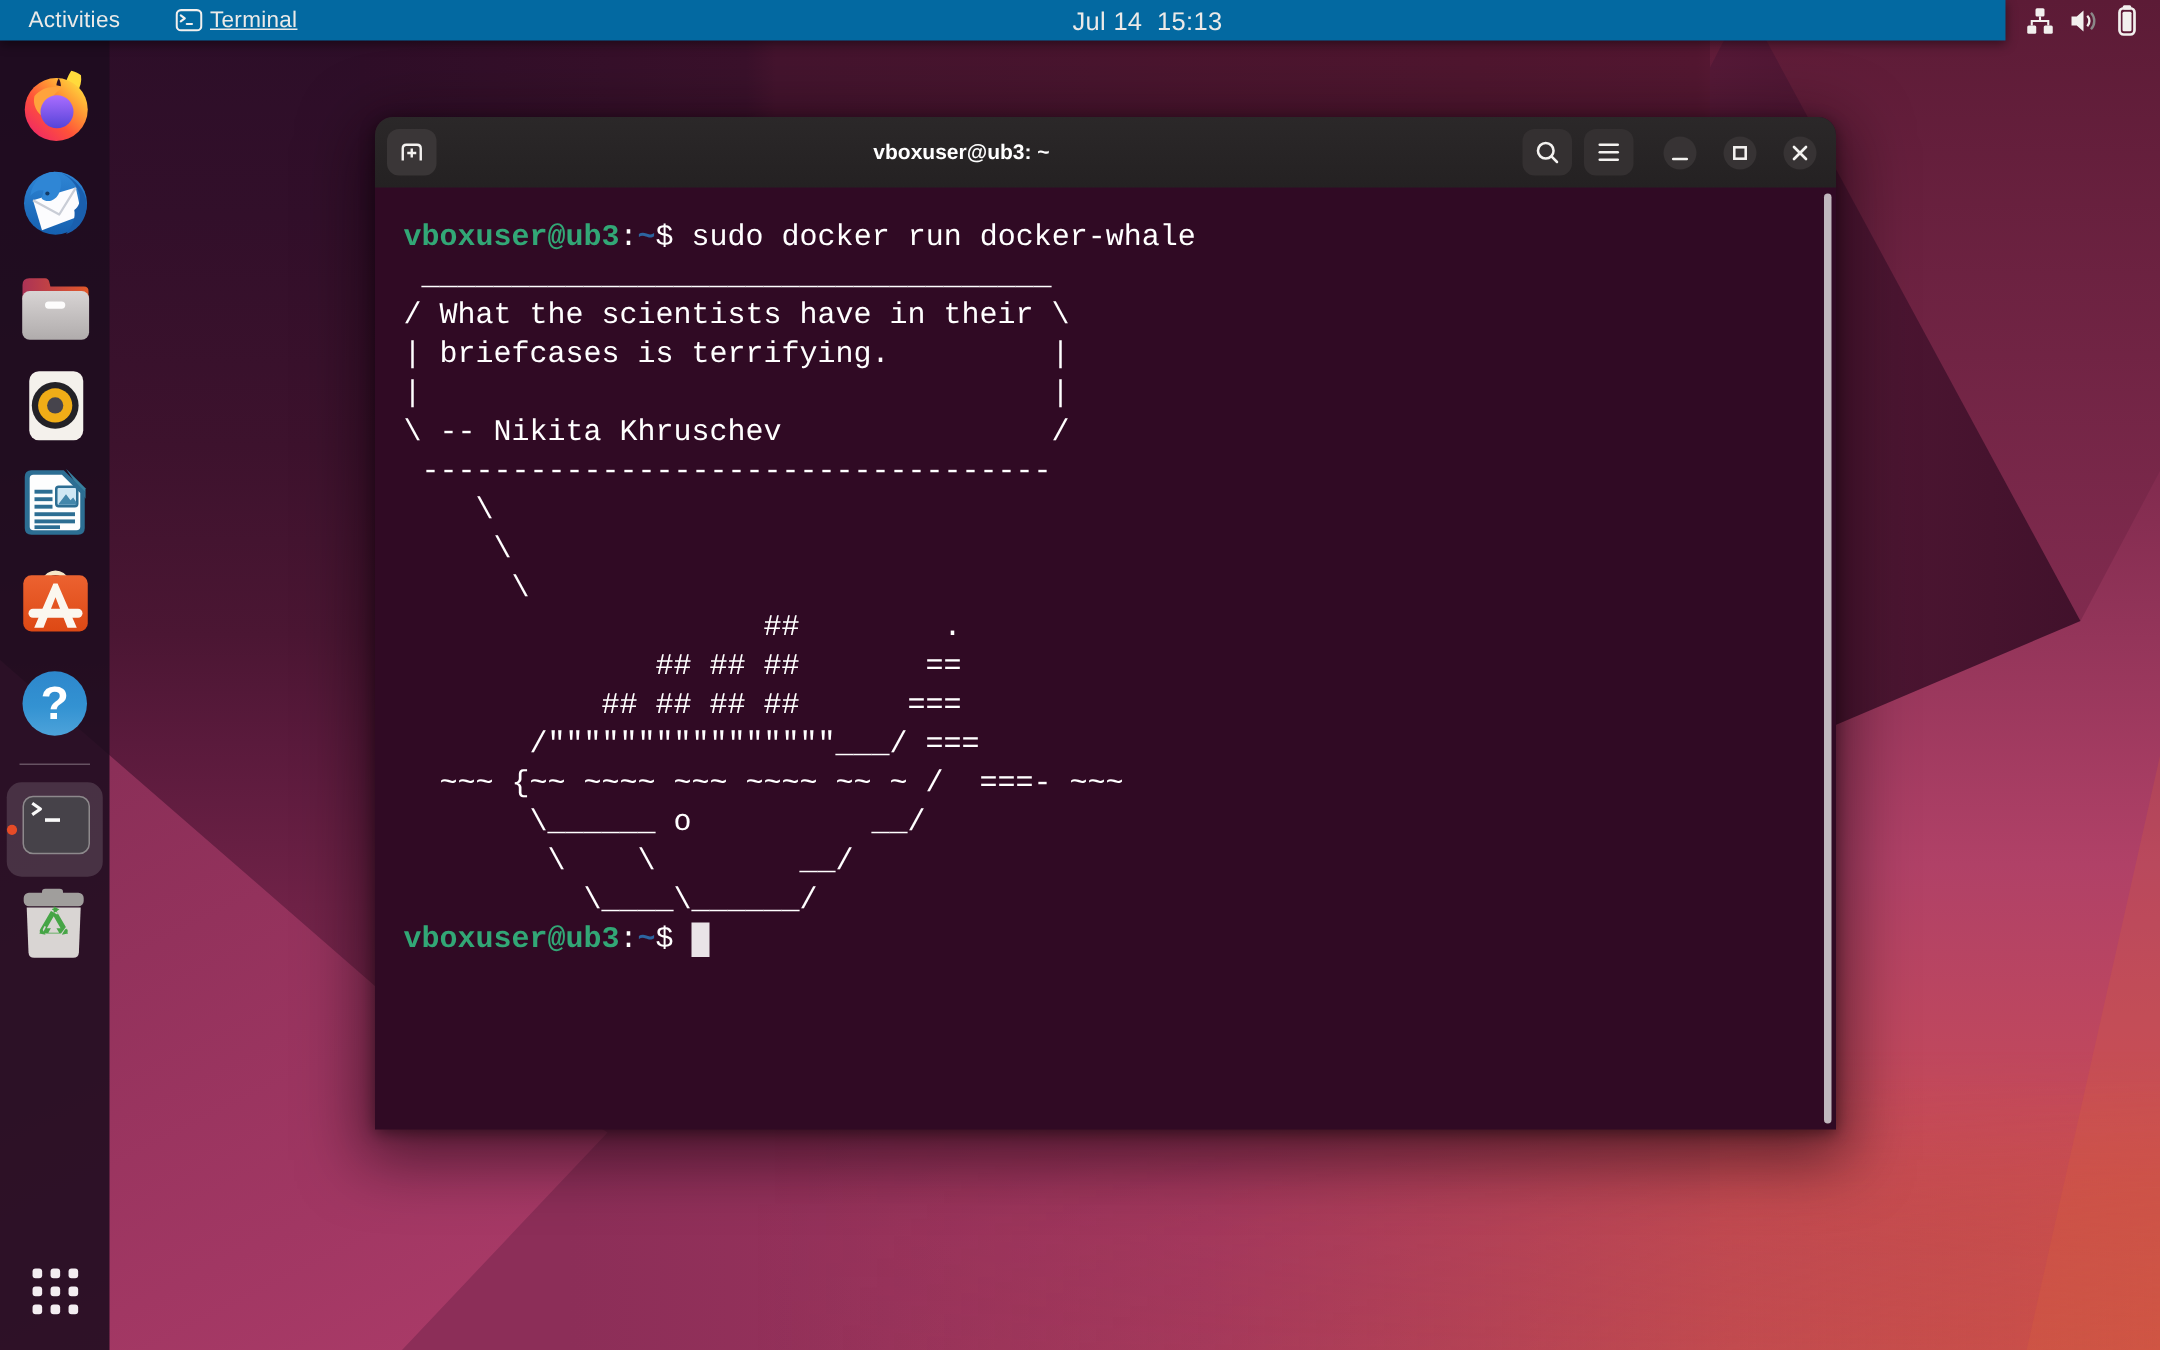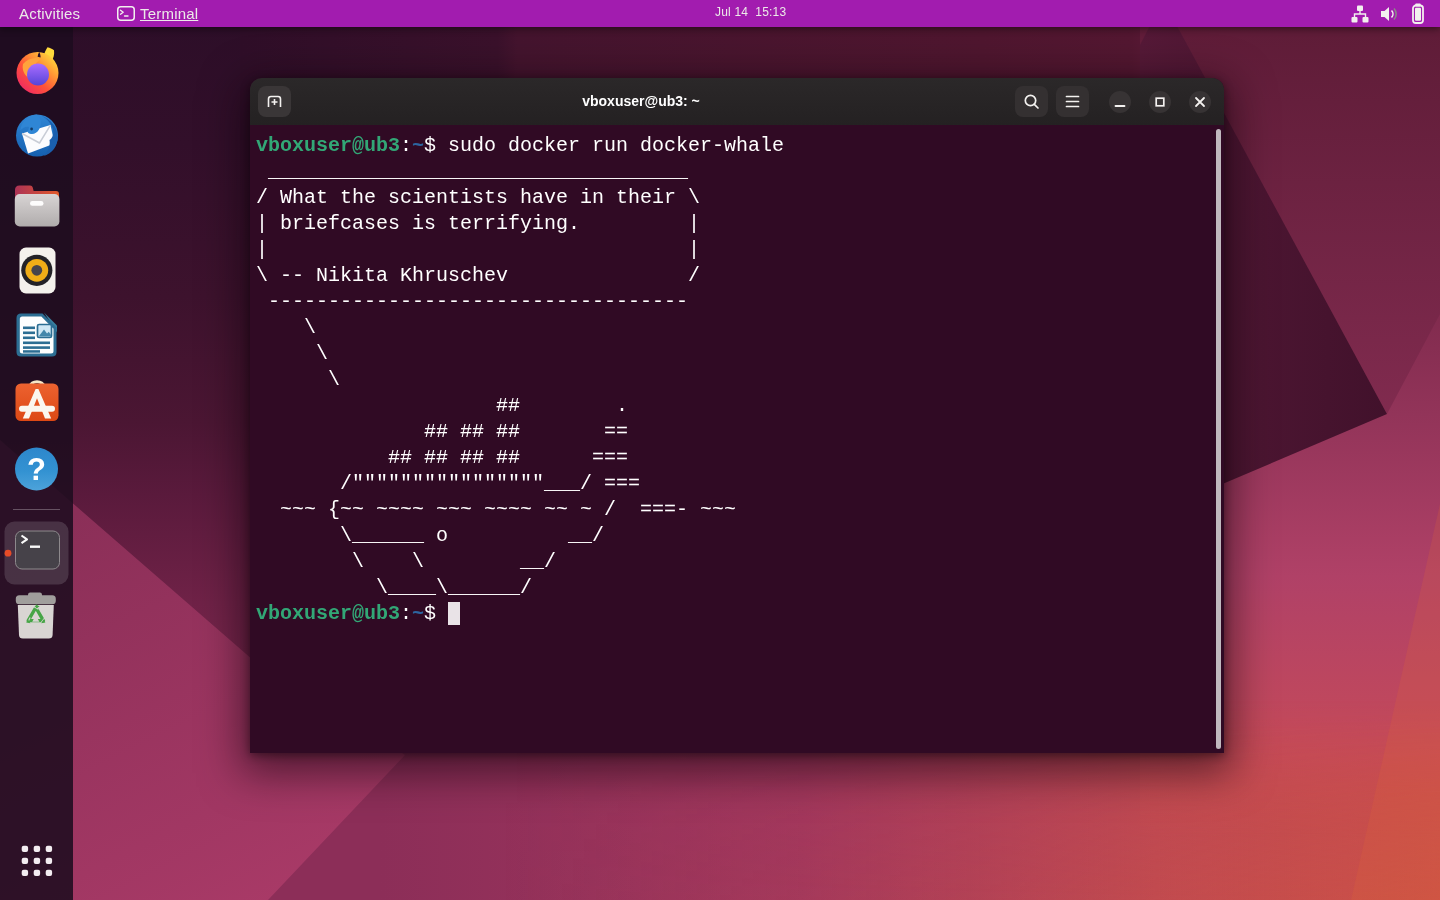--- a/index.html
+++ b/index.html
@@ -1,34 +1,34 @@
 <!DOCTYPE html>
 <html><head>
 <meta charset="utf-8">
 <style>
   html,body{margin:0;padding:0;width:1440px;height:900px;overflow:hidden;background:#2b0e27;}
   *{box-sizing:border-box;}
   #wall{position:absolute;left:0;top:0;width:1440px;height:900px;}
-  #topbar{position:absolute;left:0;top:0;width:1440px;height:27px;background:#a21caf;box-shadow:0 2px 7px rgba(0,0,0,0.45);
+  #topbar{position:absolute;left:0;top:0;width:1337px;height:27px;background:#0369a1;box-shadow:0 2px 7px rgba(0,0,0,0.45);
     font-family:"Liberation Sans",sans-serif;font-size:15px;letter-spacing:0.2px;color:#eceae8;z-index:30;}
   #topbar .act{position:absolute;left:19px;top:4.5px;}
   #topbar .appname{position:absolute;left:140px;top:4.5px;text-decoration:underline;}
-  #topbar .clock{position:absolute;left:715px;top:4.5px;font-size:12px;}
+  #topbar .clock{position:absolute;left:715px;top:4.5px;font-size:17px;}
   #dock{position:absolute;left:0;top:27px;width:73px;height:873px;background:rgba(30,12,31,0.88);z-index:20;}
   #dock svg{position:absolute;}
   #sep{position:absolute;left:13px;top:482px;width:47px;height:1px;background:rgba(255,255,255,0.28);}
   #win{position:absolute;left:250px;top:78px;width:974px;height:675px;border-radius:12px 12px 0 0;
     background:#300a24;box-shadow:0 12px 42px 8px rgba(12,2,10,0.55),0 2px 10px rgba(0,0,0,0.45);z-index:10;}
   #hdr{position:absolute;left:0;top:0;width:974px;height:47px;border-radius:12px 12px 0 0;
     background:linear-gradient(#2b2829,#242122);}
   #title{position:absolute;left:0;top:0;width:782px;height:47px;line-height:47px;text-align:center;
     font-family:"Liberation Sans",sans-serif;font-size:14px;font-weight:bold;color:#ffffff;}
   .hbtn{position:absolute;top:7.5px;width:33px;height:31px;border-radius:8px;background:#343031;}
   .cbtn{position:absolute;top:12.8px;width:22px;height:22px;border-radius:50%;background:#373334;}
-  #term{position:absolute;left:2px;top:51px;margin:4px;padding:0;
+  #term{position:absolute;left:2px;top:51px;margin:17px;padding:0;
     font-family:"Liberation Mono",monospace;font-size:20px;line-height:26px;color:#ffffff;white-space:pre;}
   #term .g{color:#32a776;font-weight:bold;}
   #term .b{color:#2c65a0;font-weight:bold;}
   #term .cur{background:#e9e3e7;}
   #sbar{position:absolute;right:3px;top:51px;width:5px;height:620px;border-radius:3px;background:#c0b8be;}
 </style>
 </head>
 <body>
 <svg id="wall" width="1440" height="900" viewBox="0 0 1440 900">
 <defs>

